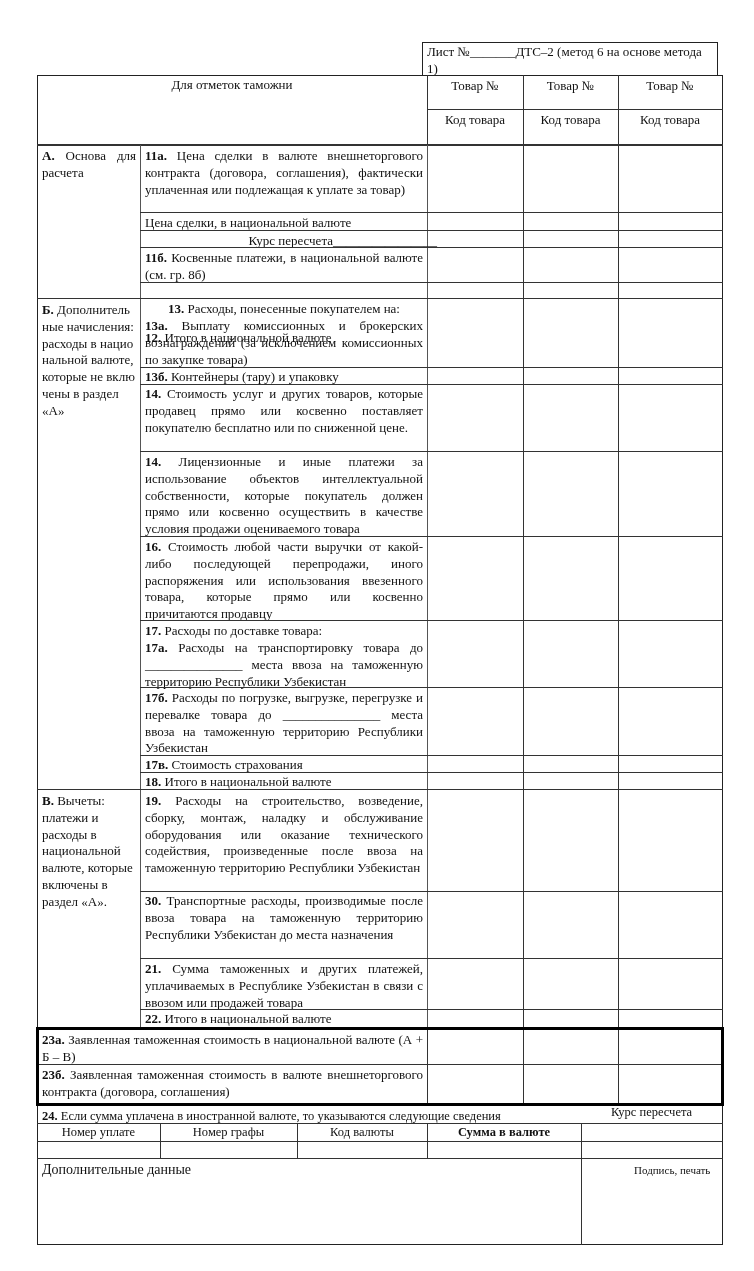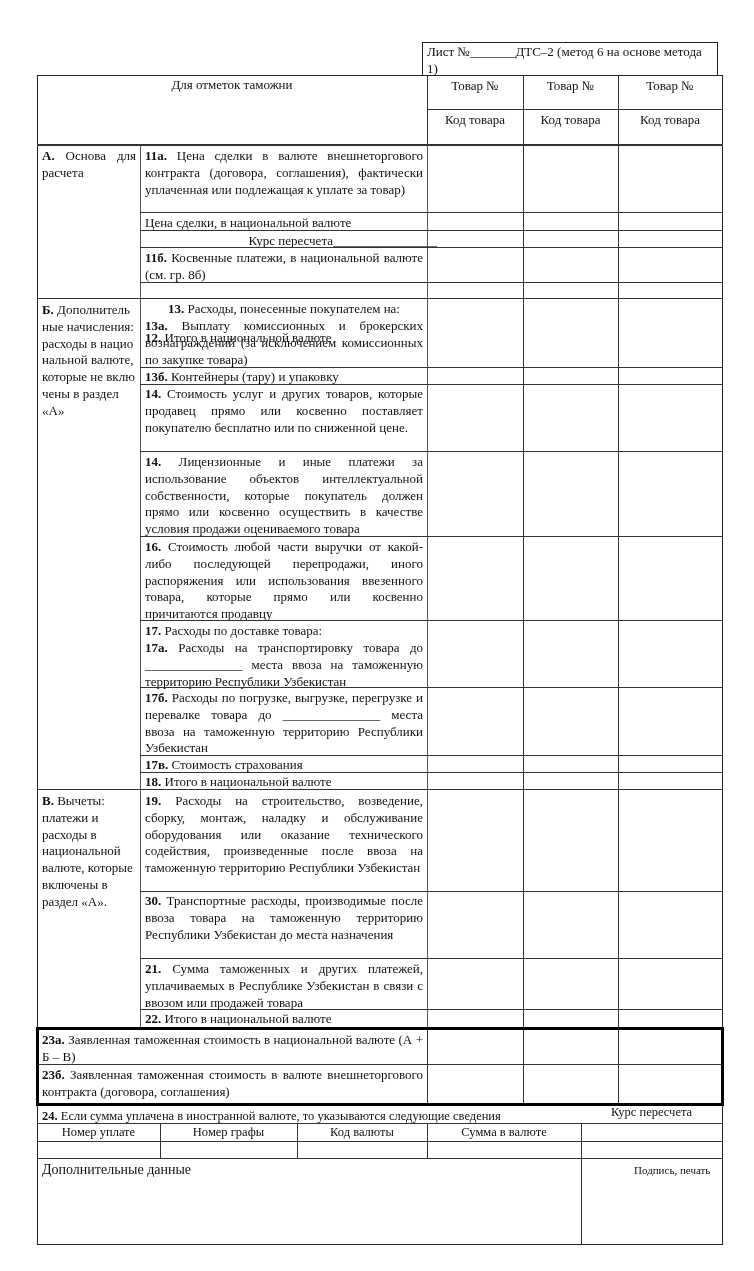--- a/index.html
+++ b/index.html
@@ -99,17 +99,17 @@
 <div class="hline" style="left:37px; top:1141px; width:686px;"></div>
 <div class="hline" style="left:37px; top:1158px; width:686px;"></div>
 <div class="vline" style="left:160px; top:1123px; height:35px;"></div>
 <div class="vline" style="left:297px; top:1123px; height:35px;"></div>
 <div class="vline" style="left:427px; top:1123px; height:35px;"></div>
 <div class="vline" style="left:581px; top:1123px; height:122px;"></div>
 
 <div class="abs center" style="left:37px; top:1124px; width:123px; font-size:12.5px;">Номер уплате</div>
 <div class="abs center" style="left:160px; top:1124px; width:137px; font-size:12.5px;">Номер графы</div>
 <div class="abs center" style="left:297px; top:1124px; width:130px; font-size:12.5px;">Код валюты</div>
-<div class="abs center" style="left:427px; top:1124px; width:154px; font-size:12.5px;">Сумма в валюте</div>
+<div class="abs center" style="left:427px; top:1124px; width:154px; font-size:12.5px;font-weight:bold;">Сумма в валюте</div>
 <div class="abs center" style="left:581px; top:1104px; width:141px; font-size:12.5px;">Курс пересчета</div>
 
 <div class="abs txt" style="left:38px; top:1161px; width:540px; text-align:left; font-size:14px;">Дополнительные данные</div>
 <div class="abs txt" style="left:582px; top:1161px; width:140px; text-align:left; font-size:11px;margin-left:48px;">Подпись, печать</div>
 
 </body></html>

